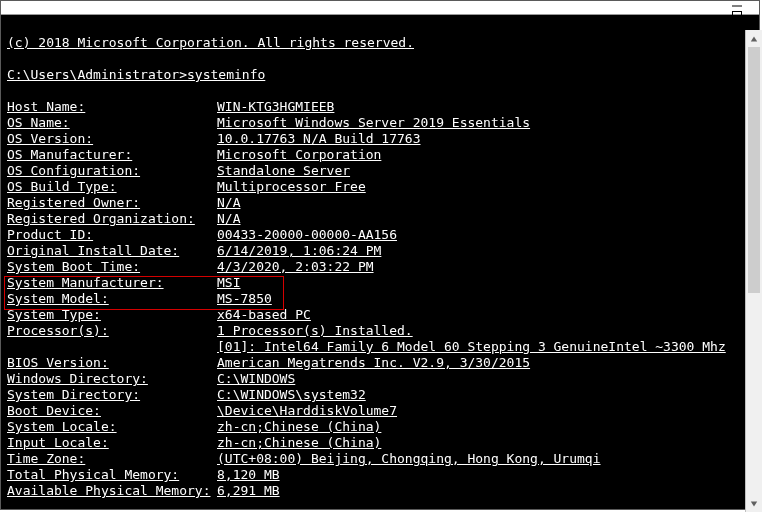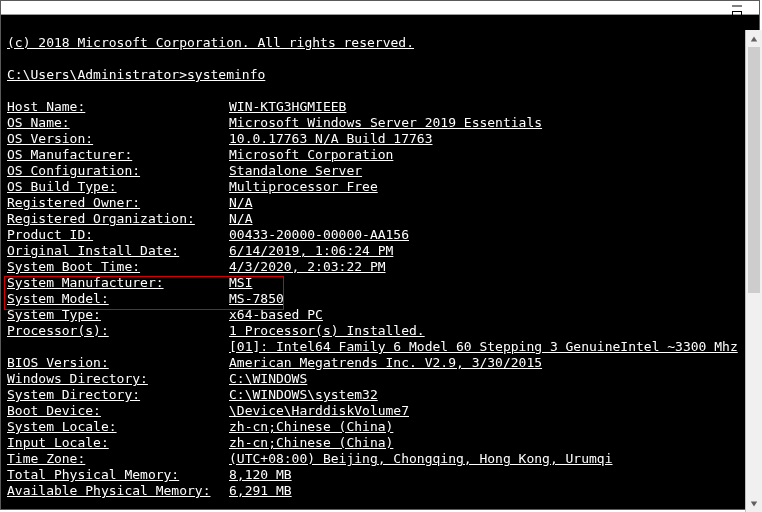--- a/index.html
+++ b/index.html
@@ -4,21 +4,21 @@
 <style>
   * { box-sizing: border-box; margin: 0; padding: 0; }
   html, body { width: 762px; height: 512px; overflow: hidden; font-family: "Segoe UI", Tahoma, sans-serif; background: #fff; }
   .window { width: 760px; height: 510px; border: 1px solid #5a5a5a; display: flex; flex-direction: column; background: #000; }
   .titlebar { height: 14px; background: #fff; display: flex; align-items: flex-end; border-bottom: 1px solid #999; flex-direction: column; }
   .titlebar .icon { width: 16px; height: 16px; margin: 0 6px 0 8px; background: #000; display: inline-block; }
   .titlebar .title { flex: 1; font-size: 12px; color: #000; white-space: nowrap; overflow: hidden; text-overflow: ellipsis; }
   .winbtn { width: 45px; height: 30px; display: flex; align-items: center; justify-content: center; color: #000; }
   .winbtn svg { width: 10px; height: 10px; }
   .terminal { flex: 1; background: #000; color: #fff; font-family: "NSimSun","SimSun",Consolas,monospace; font-size: 13px; line-height: 16px; padding: 4px 6px 2px 6px; white-space: pre; overflow: hidden; position: relative; text-decoration: underline; }
-  .terminal .row { display: flex; gap: 12px; }
+  .terminal .row { display: flex; }
   .terminal .label { display: inline-block; width: 210px; }
   .highlight { position: absolute; border: 1px solid #d40000; pointer-events: none; }
   .scrollbar { position: absolute; right: 0; top: 30px; bottom: 0; width: 17px; background: #f0f0f0; border-left: 1px solid #c0c0c0; }
   .scrollbar .arrow { height: 17px; display: flex; align-items:center; justify-content:center; }
   .scrollbar .arrow svg { width:8px; height:8px; fill:#606060; }
   .scrollbar .track { position:absolute; top:17px; bottom:17px; left:0; right:0; background:#f0f0f0; }
   .scrollbar .thumb { position:absolute; left:2px; right:2px; background:#cdcdcd; }
   .scrollbar .arrow.down { position:absolute; bottom:0; left:0; right:0; }
   .wrap { position: relative; width:762px; height:512px; }
 </style>

